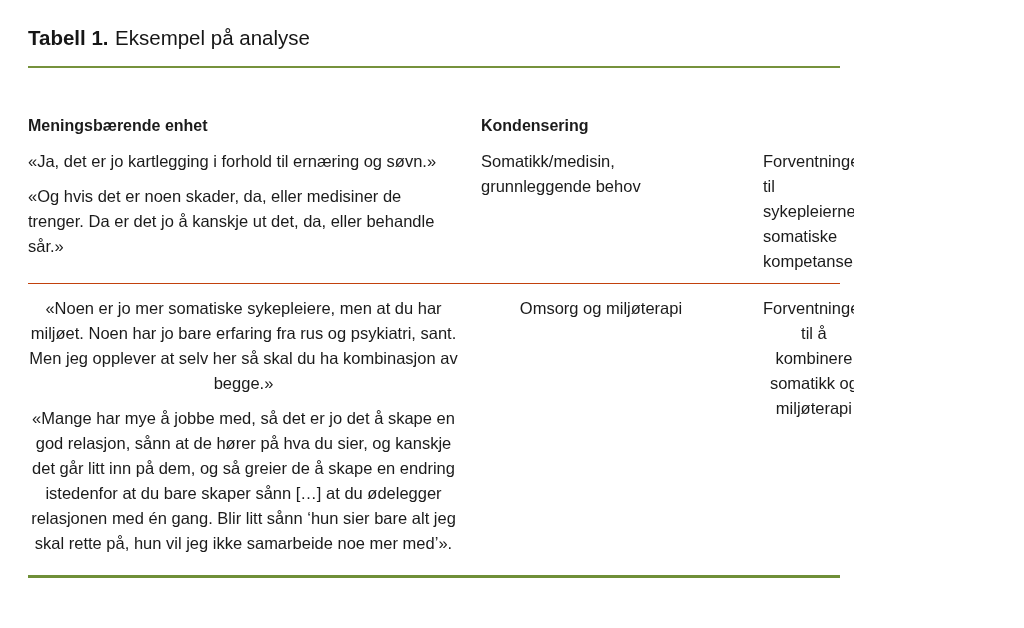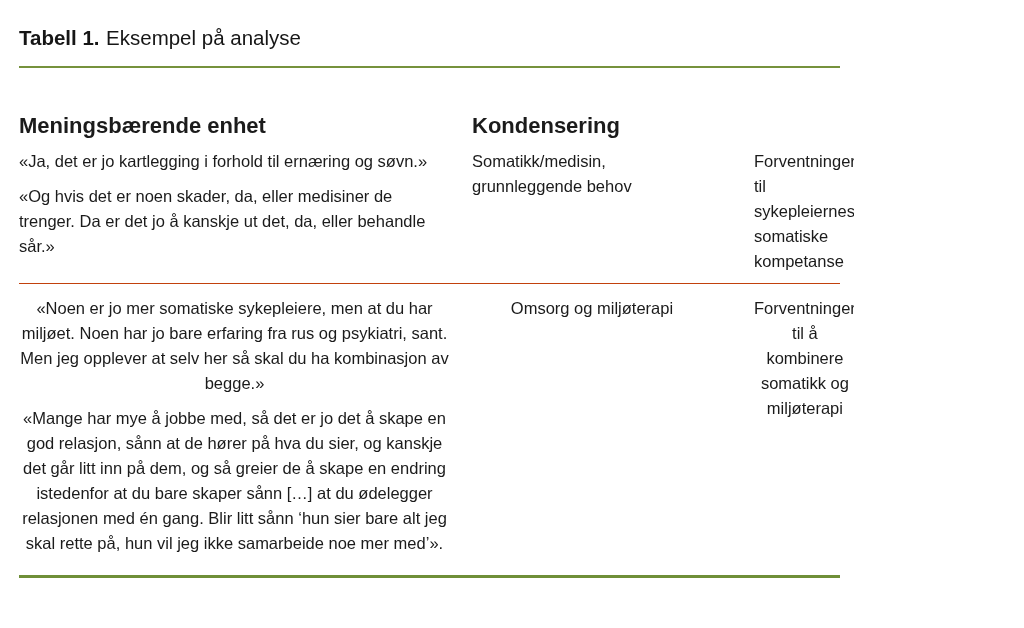--- a/index.html
+++ b/index.html
@@ -8,21 +8,21 @@
     font-family: "Liberation Sans", sans-serif;
     color: #1b1b1b;
     -webkit-font-smoothing: antialiased;
   }
   .page {
     position: relative;
     width: 854px;
     height: 628px;
     background: #ffffff;
     overflow: hidden;
-    padding: 24px 14px 0 19px;
+    padding: 24px 14px 0 28px;
   }
   .title {
     font-size: 20.5px;
     line-height: 28px;
     font-weight: 400;
     color: #161616;
     margin-bottom: 14px;
   }
   .title .title-bold {
     font-weight: 700;
@@ -44,21 +44,21 @@
   .row {
     display: grid;
     grid-template-columns: 453px 282px 1fr;
   }
   .header-row {
     padding-top: 45px;
     padding-bottom: 11px;
   }
   .th {
     font-weight: 700;
-    font-size: 22px;
+    font-size: 16px;
     line-height: 25px;
   }
   .body-row {
     font-size: 16.5px;
     line-height: 25px;
   }
   .body-row .cell p { margin: 0 0 10px 0; }
   .body-row .cell p:last-child { margin-bottom: 0; }
   .cell.col1 { padding-right: 22px; }
   .cell.col2 { padding-right: 42px; }

